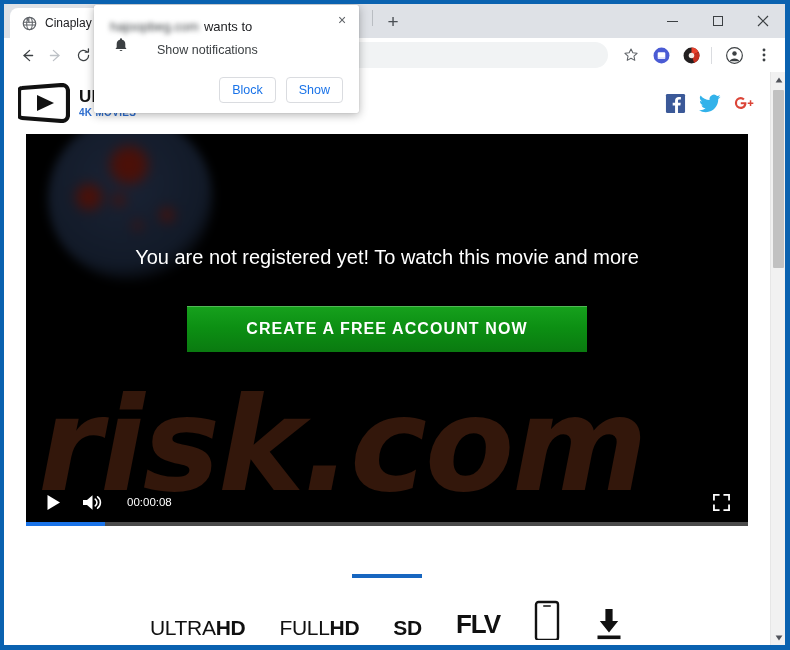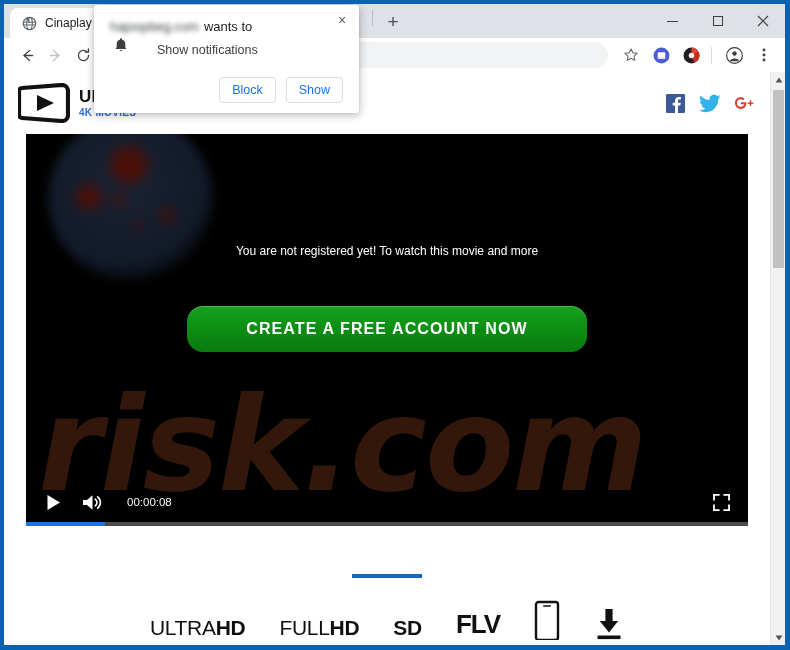--- a/index.html
+++ b/index.html
@@ -198,30 +198,30 @@
     letter-spacing: -2px;
   }
   .wm-top { font-size: 150px; left: 230px; top: -40px; color:#140805; }
   .wm-bot { font-size: 130px; left: 10px; top: 225px; color: #33170b; margin-left: 12px; }
 
   .stage-msg {
     position: absolute;
     left: 0; right: 0; top: 108px;
     text-align: center;
     color: #ffffff;
-    font-size: 12px;
+    font-size: 20px;
     line-height: 1.55;
     font-family: "Liberation Sans", sans-serif;
   }
   .cta {
     position: absolute;
     left: 50%; transform: translateX(-50%);
     top: 172px;
     width: 400px; height: 46px;
-    border-radius: 16px;
+    border-radius: 0;
     background: linear-gradient(180deg, #17a11d 0%, #0c8f13 48%, #0a7a10 100%);
     box-shadow: inset 0 1px 0 rgba(255,255,255,.25);
     color: #ffffff;
     font-size: 16px; font-weight: 700; letter-spacing: 1.1px;
     display: flex; align-items: center; justify-content: center; text-align: right;
   }
 
   .controls {
     position: absolute;
     left: 0; right: 0; bottom: 0;

